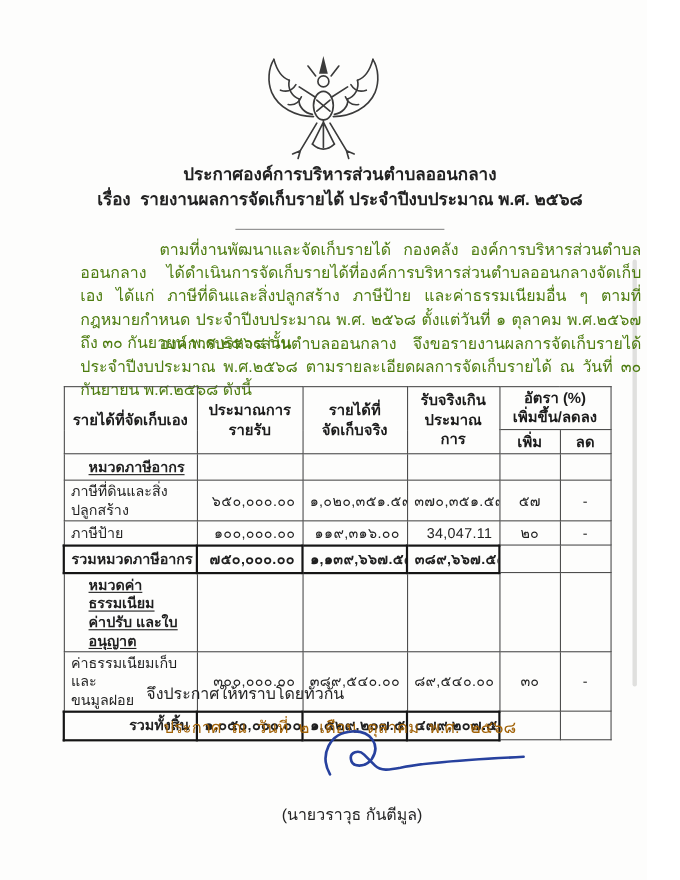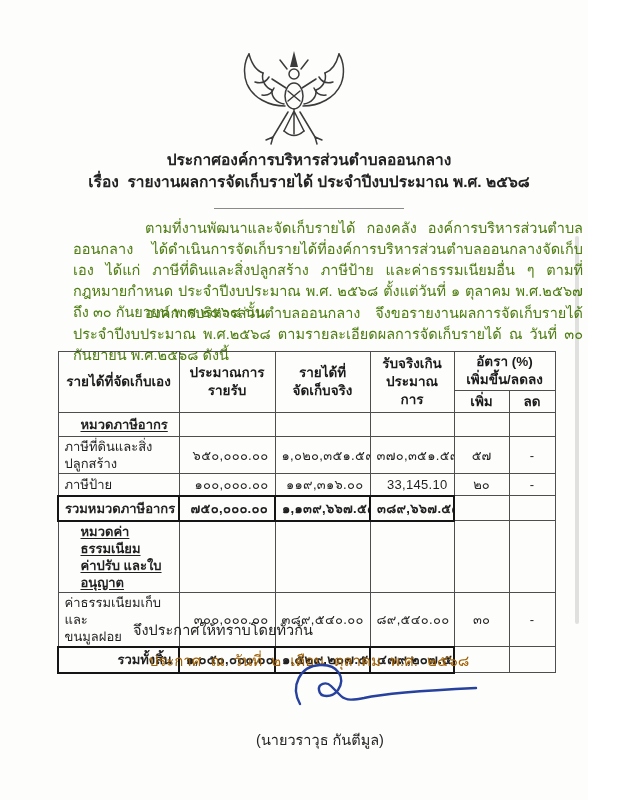--- a/index.html
+++ b/index.html
@@ -179,21 +179,21 @@
         <td class="num">๖๕๐,๐๐๐.๐๐</td>
         <td class="num">๑,๐๒๐,๓๕๑.๕๙</td>
         <td class="num">๓๗๐,๓๕๑.๕๙</td>
         <td class="pct">๕๗</td>
         <td class="pct">-</td>
       </tr>
       <tr class="h22">
         <td class="name-cell">ภาษีป้าย</td>
         <td class="num">๑๐๐,๐๐๐.๐๐</td>
         <td class="num">๑๑๙,๓๑๖.๐๐</td>
-        <td class="num">33,145.10</td>
+        <td class="num">34,047.11</td>
         <td class="pct">๒๐</td>
         <td class="pct">-</td>
       </tr>
       <tr class="h25 row-total">
         <td class="name-cell total-name thick">รวมหมวดภาษีอากร</td>
         <td class="num thick">๗๕๐,๐๐๐.๐๐</td>
         <td class="num thick">๑,๑๓๙,๖๖๗.๕๙</td>
         <td class="num thick">๓๘๙,๖๖๗.๕๙</td>
         <td class="pct"></td>
         <td class="pct"></td>

